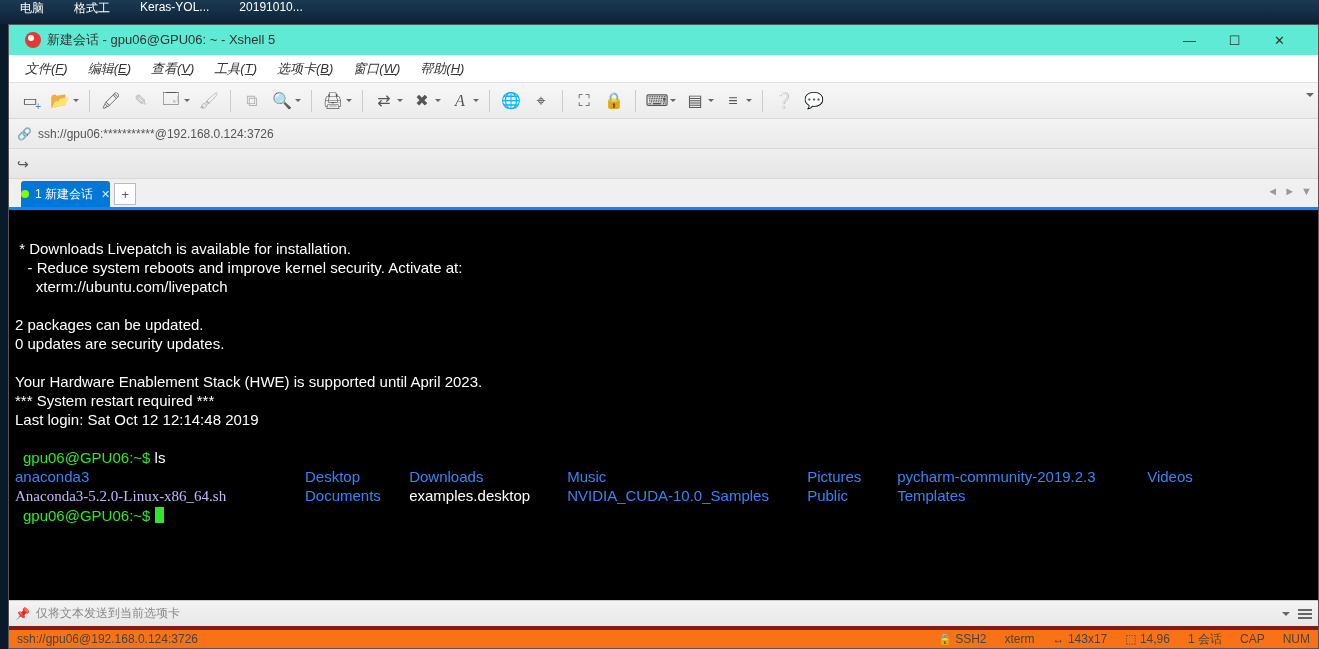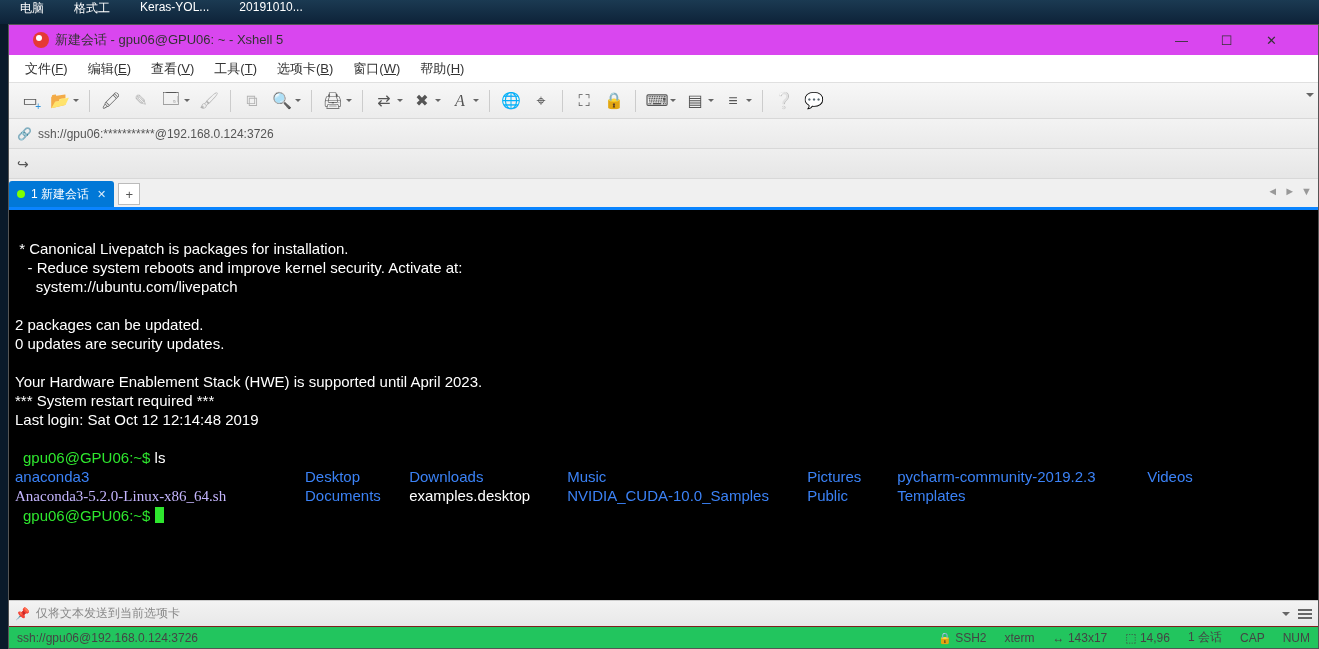--- a/index.html
+++ b/index.html
@@ -2,65 +2,65 @@
 <html><head>
 <meta charset="utf-8">
 <style>
 * { margin: 0; padding: 0; box-sizing: border-box; font-family: "Microsoft YaHei", "Segoe UI", Tahoma, sans-serif; }
 body { width: 1319px; height: 649px; background: #0a1a2a; overflow: hidden; position: relative; }
 
 .desktop-bg { position: absolute; top: 0; left: 0; right: 0; height: 24px; background: linear-gradient(180deg,#1b3a52,#0d2238); display: flex; gap: 30px; padding-left: 20px; color: #fff; font-size: 12px; align-items: flex-start; }
 
 .window { position: absolute; top: 24px; left: 8px; right: 0; bottom: 0; background: #fff; border: 1px solid #555; display: flex; flex-direction: column; }
 
-.titlebar { height: 30px; background: #d946ef; display: flex; align-items: center; padding: 0 24px; font-size: 13px; color: #333; }
+.titlebar { height: 30px; background: #5eead4; display: flex; align-items: center; padding: 0 16px; font-size: 13px; color: #333; }
 .titlebar .app-icon { width: 16px; height: 16px; border-radius: 50%; background: #e53935; margin-right: 6px; position:relative; }
 .titlebar .app-icon::after{content:"";position:absolute;top:3px;left:3px;width:6px;height:6px;border-radius:50%;background:#fff;}
 .titlebar .spacer { flex: 1; }
 .win-btn { width: 45px; height: 30px; display: flex; align-items: center; justify-content: center; font-size: 13px; color:#333;}
 
 .menubar { height: 28px; background: #fff; border-bottom: 1px solid #e0e0e0; display: flex; align-items: center; padding: 0 8px; gap: 4px; font-size: 13px; color: #333; }
-.menu-item { padding: 3px 8px; }
+.menu-item { padding: 3px 8px; font-style: italic; }
 .menu-item u { text-decoration: underline; }
 
 .toolbar { height: 36px; background: linear-gradient(#f7f7f7,#ececec); border-bottom: 1px solid #d8d8d8; display: flex; align-items: center; padding: 0 8px; gap: 4px; position:relative;}
 .tb-btn { width: 26px; height: 26px; display: flex; align-items: center; justify-content: center; color: #555; border-radius: 3px; position:relative;}
 .tb-btn.dd::after{content:"";position:absolute;right:-6px;top:11px;border:3px solid transparent;border-top-color:#666;}
 .tb-btn.dd{margin-right:8px;}
 .tb-sep { width: 1px; height: 22px; background: #ccc; margin: 0 4px; }
 .toolbar .chev-end{position:absolute;right:4px;top:10px;border:4px solid transparent;border-top-color:#666;}
 
 .addressbar { height: 30px; background: linear-gradient(#f3f3f3,#eaeaea); border-bottom: 1px solid #d8d8d8; display: flex; align-items: center; padding: 0 8px; font-size: 12px; color: #555; }
 .addressbar .link-ic { margin-right: 6px; color:#888;}
 
 .hintbar { height: 30px; background: linear-gradient(#efefef,#e6e6e6); border-bottom: 1px solid #d8d8d8; display: flex; align-items: center; padding: 0 8px; font-size: 12px; color: #666; }
 .hintbar .arrow-ic { margin-right: 6px; font-size: 14px; color: #555; }
 
 .tabbar { height: 28px; background: #f0f0f0; display: flex; align-items: flex-end; position:relative;}
-.tab { height: 26px; background: #0178d7; color: #fff; display: flex; align-items: center; padding: 0 8px; font-size: 12px; border-top-left-radius: 3px; border-top-right-radius: 3px; }
+.tab { height: 26px; background: #0178d7; color: #fff; display: flex; align-items: center; padding: 0 0; font-size: 12px; border-top-left-radius: 3px; border-top-right-radius: 3px; margin-left: 12px; }
 .tab .dot { width: 8px; height: 8px; border-radius: 50%; background: #7fff00; margin-right: 6px; }
 .tab .close { margin-left: 8px; font-size: 11px; opacity: .85; }
 .newtab { width: 22px; height: 22px; margin-left: 4px; margin-bottom: 2px; border: 1px solid #bbb; display: flex; align-items: center; justify-content: center; font-size: 13px; color: #555; background: #fff; }
 .tabbar .navchev { position:absolute; right:6px; top:6px; display:flex; gap:6px; color:#999; font-size:11px;}
 .terminal-divider{height:3px;background:#0a84ff;}
 
 .terminal { flex: 1; background: #000; color: #fff; font-family: "Consolas","Courier New",monospace; font-size: 15px; line-height: 19px; padding: 10px 6px 4px 6px; white-space: pre; overflow: hidden; position:relative;}
 .terminal .prompt { color: #2ee62e; margin-left: 8px; }
 .terminal .blue { color: #3b82f6; }
 .terminal .green { color: #c4b5fd; font-family: Liberation Serif, serif; }
 .terminal .cursor { display: inline-block; width: 9px; height: 16px; background: #2ee62e; vertical-align: -2px; }
 
 .sendbar { height: 26px; background: linear-gradient(#f3f3f3,#e8e8e8); border-top: 1px solid #ccc; display: flex; align-items: center; padding: 0 6px; font-size: 12px; color: #888; }
 .sendbar .pin{margin-right:6px;color:#9a9a9a;}
 .sendbar .spacer{flex:1;}
 .sendbar .dd{border:4px solid transparent;border-top-color:#666;margin-right:8px;margin-top:4px;}
 .sendbar .ham{display:flex;flex-direction:column;gap:2px;}
 .sendbar .ham span{display:block;width:14px;height:2px;background:#666;}
 
-.statusbar { height: 22px; background: #22c55e; border-top: 1px solid #7f1d1d; display: flex; align-items: center; padding: 0 8px; font-size: 12px; color: #444; gap: 18px; }
+.statusbar { height: 22px; background: #f97316; border-top: 4px solid #7f1d1d; display: flex; align-items: center; padding: 0 8px; font-size: 12px; color: #444; gap: 18px; }
 .statusbar .spacer { flex: 1; }
 .statusbar .lock{font-size:11px;}
 </style>
 </head>
 <body>
 
 <div class="desktop-bg">
   <span>电脑</span>
   <span>格式工</span>
   <span>Keras-YOL...</span>
@@ -141,23 +141,23 @@
     <div class="newtab">+</div>
     <div class="navchev">
       <span>◄</span>
       <span>►</span>
       <span>▼</span>
     </div>
   </div>
   <div class="terminal-divider"></div>
 
   <div class="terminal"><div>
-<span> * Canonical Livepatch is packages for installation.</span>
+<span> * Downloads Livepatch is available for installation.</span>
 <span>   - Reduce system reboots and improve kernel security. Activate at:</span>
-<span>     system://ubuntu.com/livepatch</span>
+<span>     xterm://ubuntu.com/livepatch</span>
 
 <span>2 packages can be updated.</span>
 <span>0 updates are security updates.</span>
 
 <span>Your Hardware Enablement Stack (HWE) is supported until April 2023.</span>
 <span>*** System restart required ***</span>
 <span>Last login: Sat Oct 12 12:14:48 2019</span>
 
 <span class="prompt">gpu06@GPU06:~$ </span><span>ls</span>
 <span class="blue" style="display:inline-block;width:290px;">anaconda3</span><span class="blue" style="display:inline-block;width:100px;">Desktop</span> <span class="blue" style="display:inline-block;width:158px;">Downloads</span><span class="blue" style="display:inline-block;width:240px;">Music</span><span class="blue" style="display:inline-block;width:90px;">Pictures</span><span class="blue" style="display:inline-block;width:250px;">pycharm-community-2019.2.3</span><span class="blue">Videos</span>

